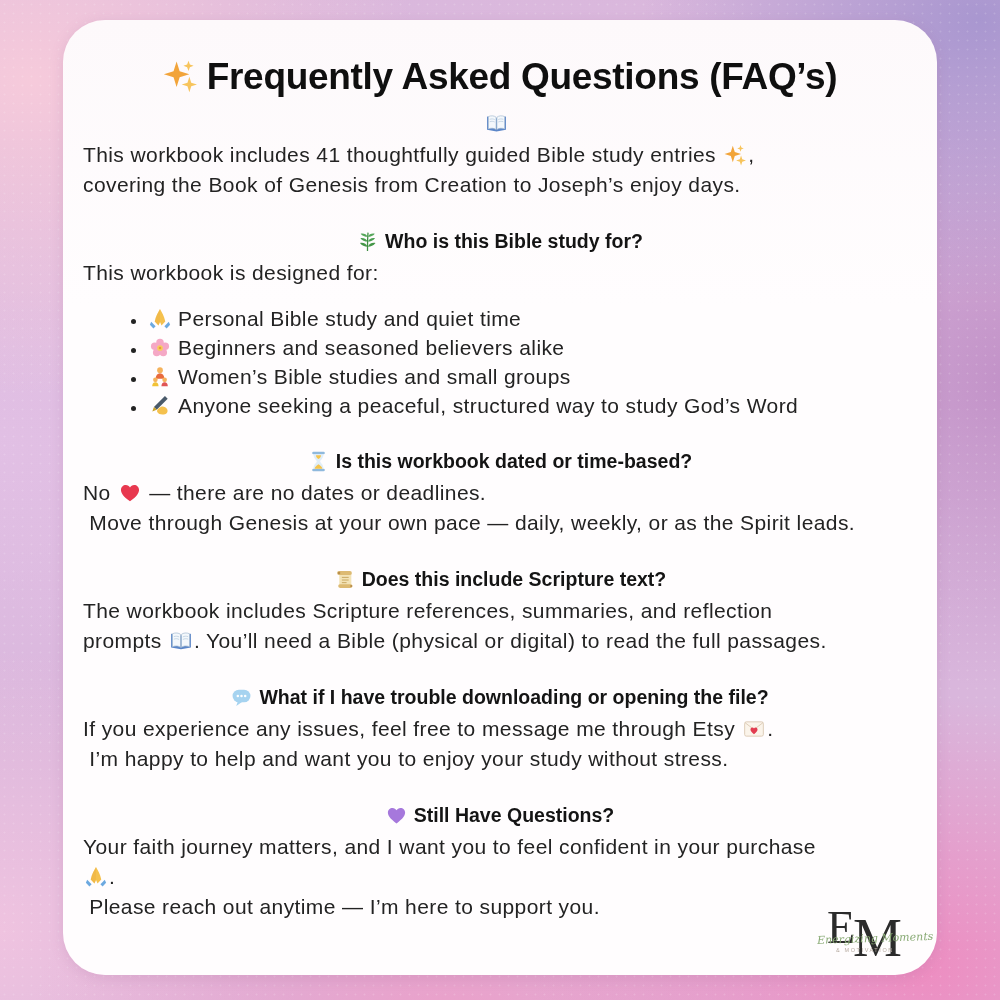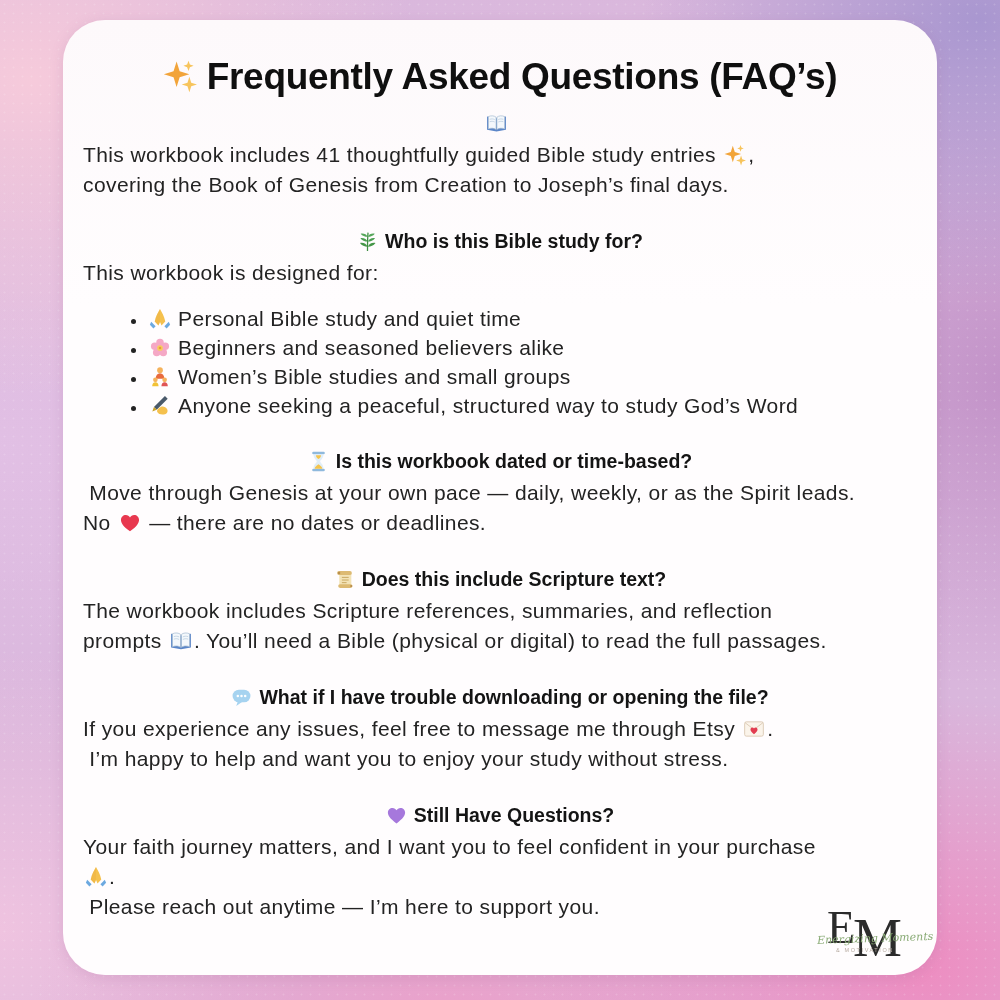--- a/index.html
+++ b/index.html
@@ -174,21 +174,21 @@
         <use href="#em-sparkles"></use>
       </svg><span>Frequently Asked Questions (FAQ’s)</span></h1>
 
   <section class="first">
     <h2 class="qh"><svg class="i">
           <use href="#em-open-book"></use>
         </svg></h2>
     <p class="ln"><span>This workbook includes 41 thoughtfully guided Bible study entries </span><svg class="i">
           <use href="#em-sparkles"></use>
         </svg><span>,</span></p>
-    <p class="ln">covering the Book of Genesis from Creation to Joseph’s final days.</p>
+    <p class="ln">covering the Book of Genesis from Creation to Joseph’s enjoy days.</p>
   </section>
 
   <section>
     <h2 class="qh"><svg class="i">
           <use href="#em-herb"></use>
         </svg><span>Who is this Bible study for?</span></h2>
     <p class="ln">This workbook is designed for:</p>
     <ul class="bullets">
       <li><svg class="i">
             <use href="#em-folded-hands"></use>
@@ -202,24 +202,24 @@
       <li><svg class="i">
             <use href="#em-writing-hand"></use>
           </svg><span>Anyone seeking a peaceful, structured way to study God’s Word</span></li>
     </ul>
   </section>
 
   <section>
     <h2 class="qh"><svg class="i">
           <use href="#em-hourglass"></use>
         </svg><span>Is this workbook dated or time-based?</span></h2>
-    <p class="ln"> Move through Genesis at your own pace — daily, weekly, or as the Spirit leads.</p>
     <p class="ln"><span>No </span><svg class="i heart-red">
           <use href="#em-heart"></use>
         </svg><span> — there are no dates or deadlines.</span></p>
+    <p class="ln"> Move through Genesis at your own pace — daily, weekly, or as the Spirit leads.</p>
   </section>
 
   <section>
     <h2 class="qh"><svg class="i">
           <use href="#em-scroll"></use>
         </svg><span>Does this include Scripture text?</span></h2>
     <p class="ln">The workbook includes Scripture references, summaries, and reflection</p>
     <p class="ln"><span>prompts </span><svg class="i">
           <use href="#em-open-book"></use>
         </svg><span>. You’ll need a Bible (physical or digital) to read the full passages.</span></p>

